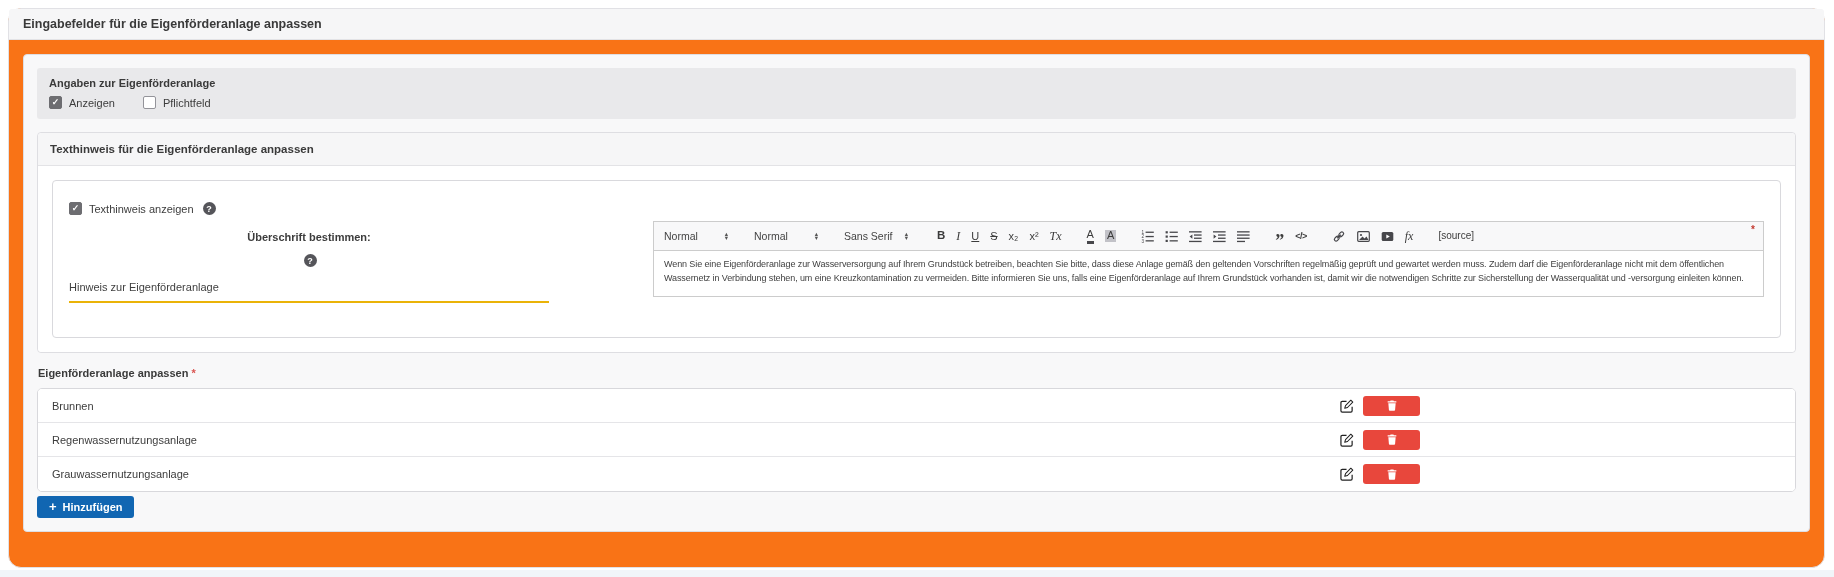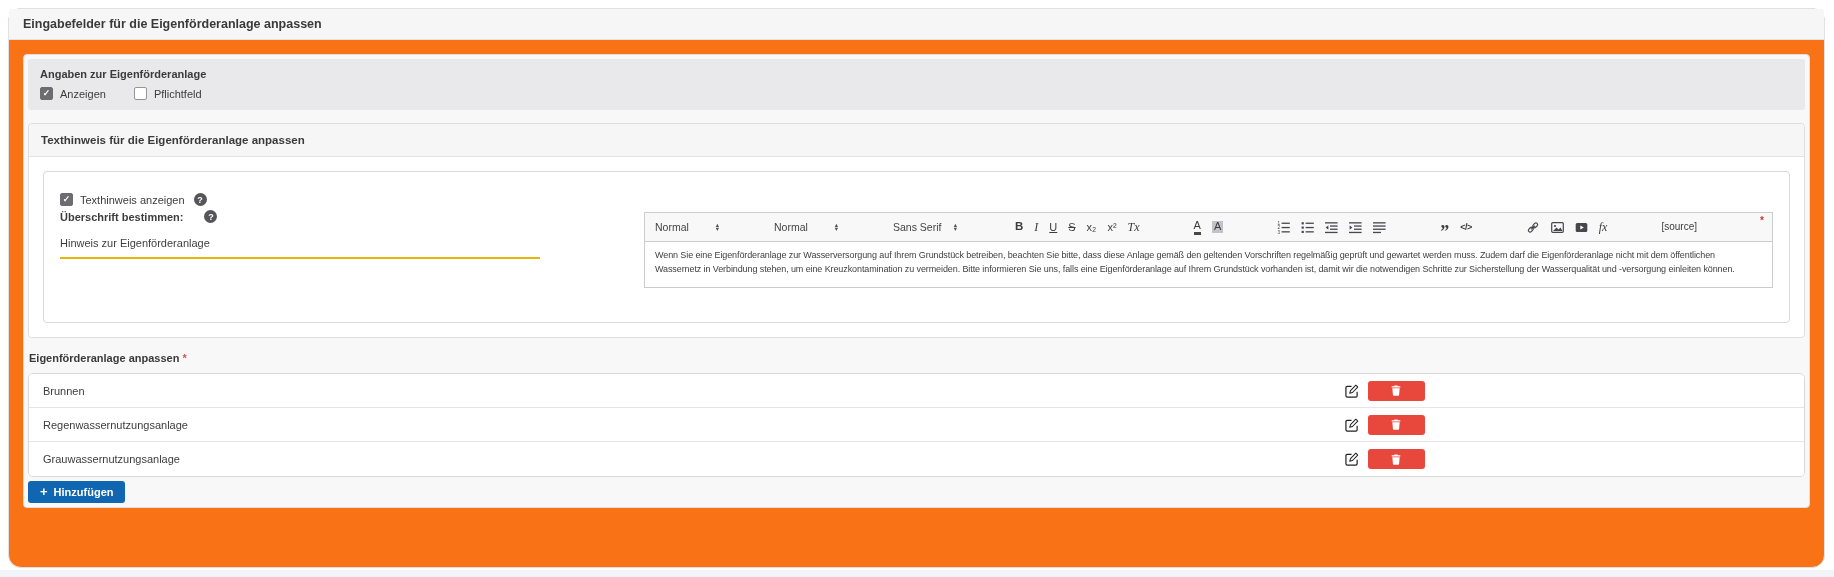--- a/index.html
+++ b/index.html
@@ -7,21 +7,21 @@
     font-family:"Liberation Sans", sans-serif; color:#3c3c3c; }
   .page { position:relative; width:1834px; height:577px; }
   .footer-strip { position:absolute; left:0; right:0; bottom:0; height:7px; background:#f1f5f9; }
 
   .card { position:absolute; left:8px; top:8px; width:1817px; height:560px;
     background:#f97316; border:1px solid #e1e1e5; border-radius:13px; }
   .card-header { background:#f6f6f7; border-bottom:1px solid #e3e3e6; padding:8px 14px;
     font-weight:bold; font-size:12.5px; color:#3a3a3a; border-radius:3px 3px 0 0; }
   .card-body { padding:14px; }
 
-  .inner-panel { border:1px solid #dedee2; background:#f8f8f9; border-radius:4px; padding:4px; }
+  .inner-panel { border:1px solid #dedee2; background:#f8f8f9; border-radius:4px; padding:13px; }
 
   .gray-box { background:#e9e9eb; border-radius:3px; padding:9px 12px 10px; margin-bottom:13px; }
   .gb-label { font-weight:bold; font-size:11px; margin-bottom:7px; color:#3a3a3a; }
   .cb-row { display:flex; gap:28px; align-items:center; }
   .cb-item { display:inline-flex; align-items:center; gap:7px; font-size:11px; cursor:pointer; }
   .cb { width:13px; height:13px; border:1px solid #94949a; border-radius:2px; background:#fff;
     display:inline-flex; align-items:center; justify-content:center; flex:none; }
   .cb .tick { display:none; color:#fff; font-size:9px; font-weight:bold; line-height:1; }
   .cb.checked { background:#6d6d71; border-color:#6d6d71; }
   .cb.checked .tick { display:block; }
@@ -29,21 +29,21 @@
     font-weight:bold; display:inline-flex; align-items:center; justify-content:center; margin-left:2px;
     flex:none; cursor:pointer; }
 
   .sub-panel { background:#fff; border:1px solid #dedee2; border-radius:4px; margin-bottom:14px; }
   .sub-panel-header { background:#f6f6f7; border-bottom:1px solid #e3e3e6; padding:10px 12px;
     font-weight:bold; font-size:11.5px; color:#3a3a3a; border-radius:4px 4px 0 0; }
   .sub-panel-body { padding:14px; background:#fff; border-radius:0 0 4px 4px; }
 
   .form-box { border:1px solid #d9d9dd; border-radius:4px; padding:16px 16px 34px; display:flex; background:#fff; }
   .left-col { width:480px; margin-right:104px; flex:none; }
-  .field-label { display:flex; align-items:center; gap:19px; font-size:11px; font-weight:bold; margin:4px 0 10px; }
+  .field-label { display:flex; align-items:center; gap:11px; font-size:11px; font-weight:bold; margin:16px 0 10px;flex-direction:column; }
   .line-input { width:100%; border:none; border-bottom:2px solid #eab308; background:transparent;
     font-size:11px; color:#3f3f3f; padding:0 0 8px; outline:none; font-family:inherit; }
 
   .editor-col { flex:1; margin-top:24px; min-width:0; }
   .ql-toolbar { position:relative; border:1px solid #ccc; background:#f8f8f9; padding:5px 10px;
     display:flex; align-items:center; }
   .tb-star { position:absolute; top:2px; right:8px; color:#c3392f; font-size:10px; font-weight:bold; }
   .tb-group { display:inline-flex; align-items:center; margin-right:14px; }
   .ql-select { display:inline-flex; align-items:center; justify-content:space-between; width:64px;
     margin-right:12px; font-size:10.5px; color:#444; cursor:pointer; flex:none; }
@@ -130,21 +130,21 @@
                 </label>
                 <div class="field-label">
                   <span>Überschrift bestimmen:</span>
                   <span class="help">?</span>
                 </div>
                 <input class="line-input" value="Hinweis zur Eigenförderanlage" style="">
               </div>
 
               <div class="editor-col">
                 <div class="ql-toolbar">
-                  <span style="display:flex;align-items:center;gap:29px;">
+                  <span style="display:flex;align-items:center;">
                       <span class="tb-group">
                         <span class="ql-select">
                           <span>Normal</span>
                           <span class="arrows">
                             <span>▴</span>
                             <span>▾</span>
                           </span>
                         </span>
                       </span>
                       <span class="tb-group">

